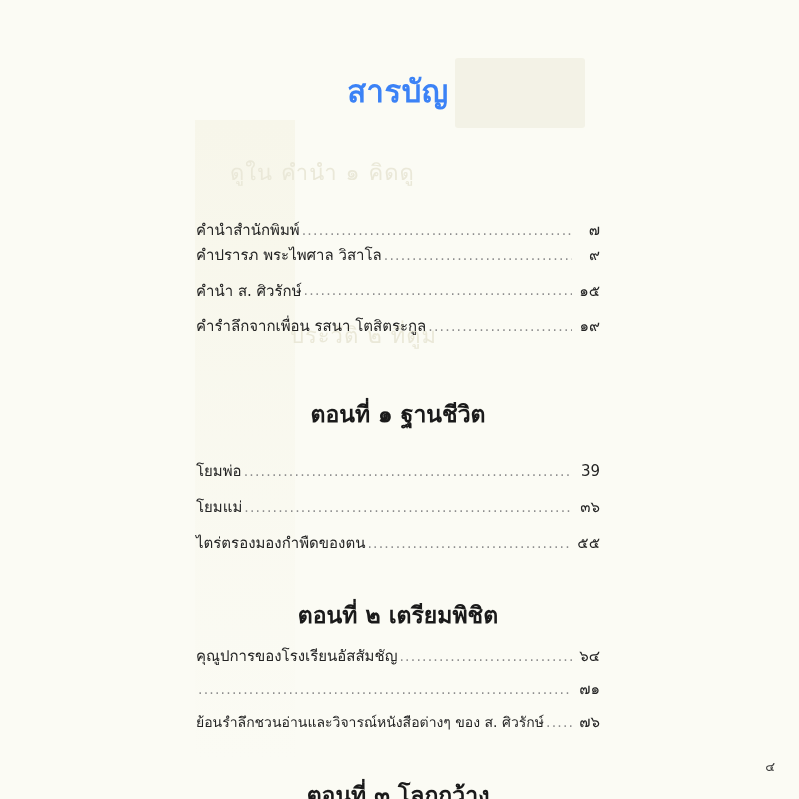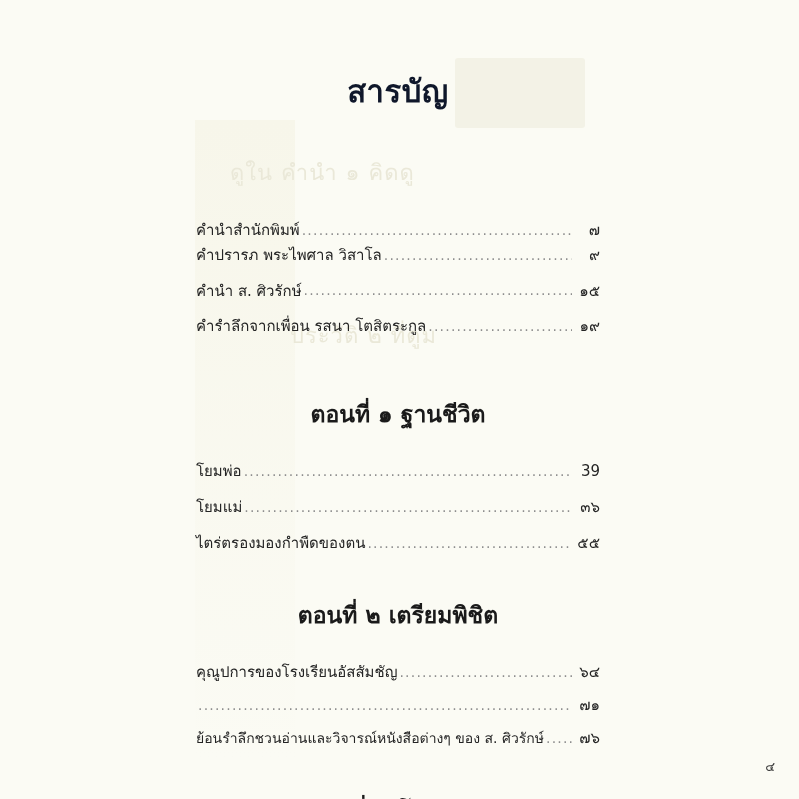--- a/index.html
+++ b/index.html
@@ -40,21 +40,21 @@
     position: absolute;
     left: 196px;
     top: 0;
     width: 404px;
   }
 
   .doc-title {
     text-align: center;
     font-size: 31px;
     font-weight: bold;
-    color: #0f172a;
+    color: #3b82f6;
     margin-top: 66px;
     margin-bottom: 12px;
     letter-spacing: 0.5px;
   }
 
   .toc-group {
     margin-top: 0;
   }
   .group-heading {
     text-align: center;
@@ -155,21 +155,21 @@
         <div class="entry">
           <span class="entry-label">ไตร่ตรองมองกำพืดของตน</span>
           <span class="entry-dots">...........................................................................................</span>
           <span class="entry-page">๕๕</span>
         </div>
       </div>
     </div>
 
     <div class="toc-group" style="margin-top:45px;">
       <h2 class="group-heading">ตอนที่ ๒  เตรียมพิชิต</h2>
-      <div style="margin-top:30px;">
+      <div style="margin-top:14px;">
         <div class="entry" style="margin-bottom:14px;">
           <span class="entry-label">คุณูปการของโรงเรียนอัสสัมชัญ</span>
           <span class="entry-dots">...........................................................................................</span>
           <span class="entry-page">๖๔</span>
         </div>
         <div class="entry" style="margin-bottom:14px;">
           <span class="entry-dots">...........................................................................................</span>
           <span class="entry-page">๗๑</span>
         </div>
         <div class="entry" style="font-size:14px;">

